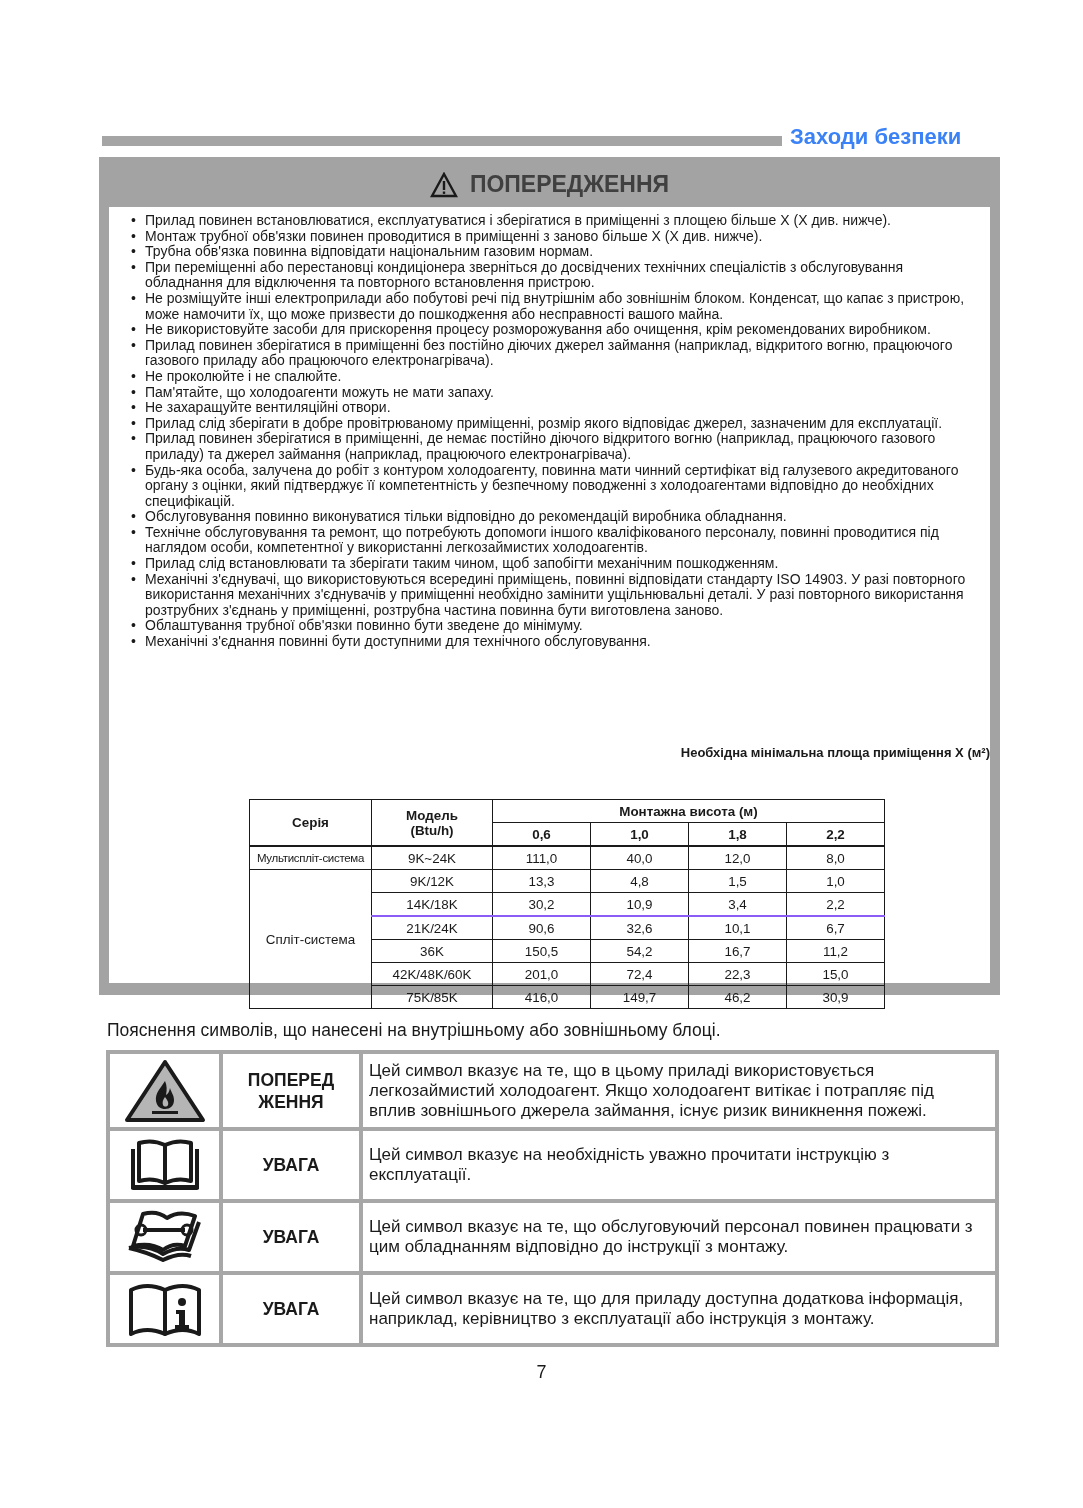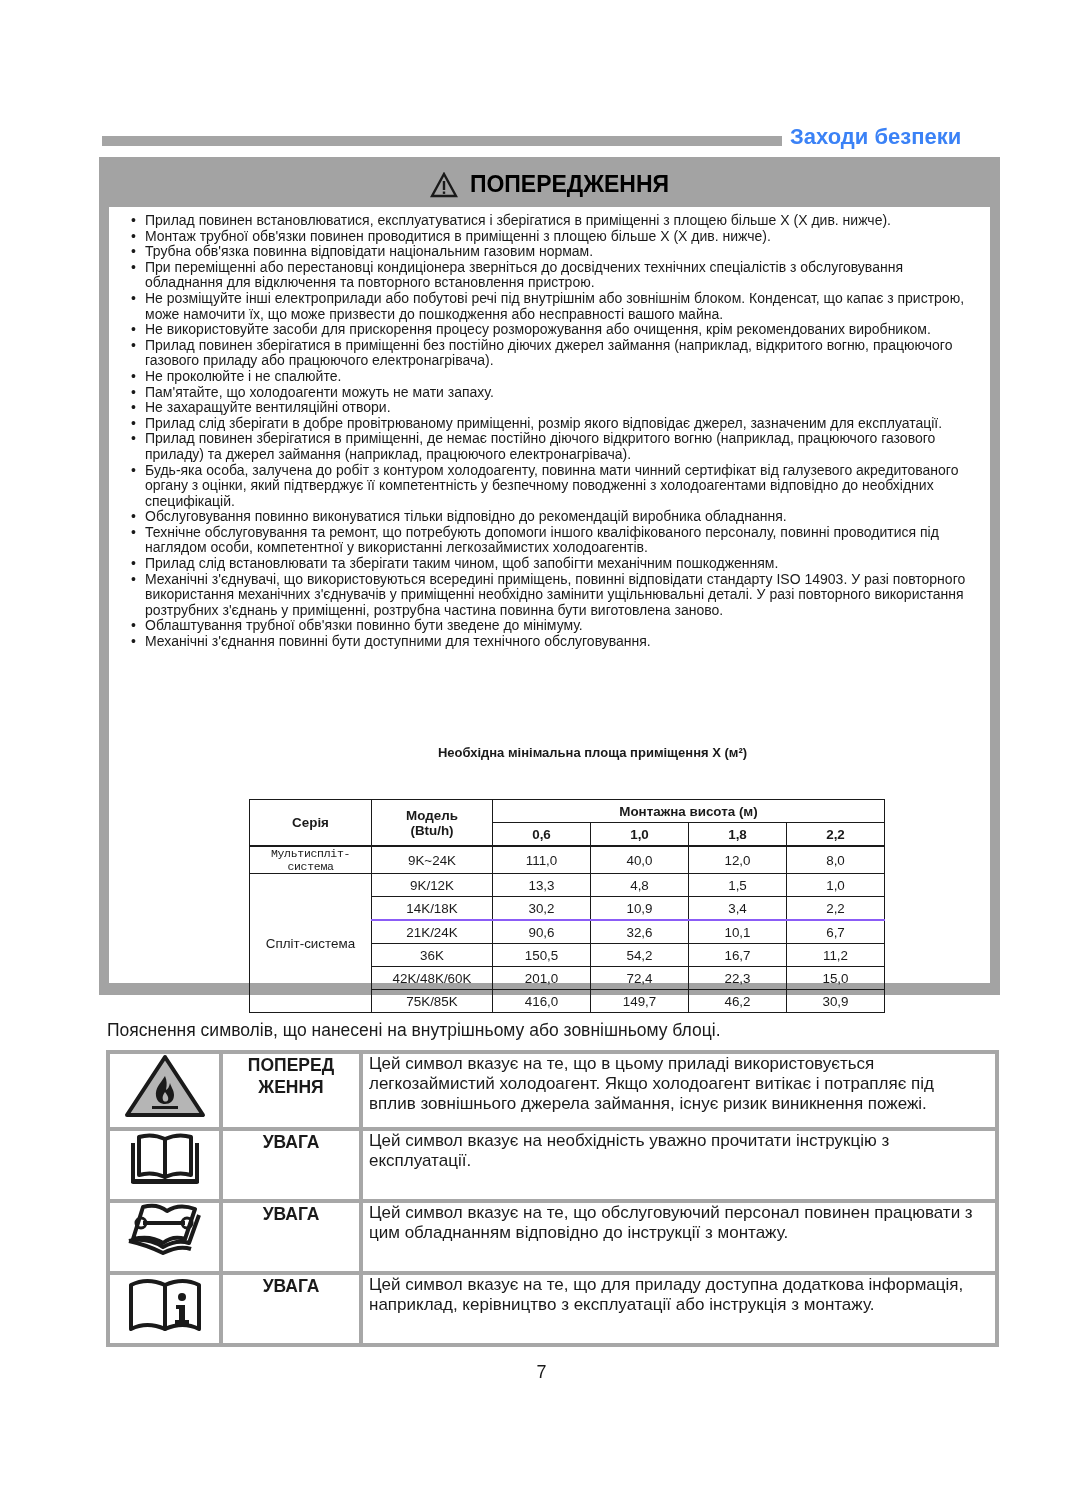--- a/index.html
+++ b/index.html
@@ -2,45 +2,45 @@
 <html><head>
 <meta charset="utf-8">
 <style>
   html, body { margin:0; padding:0; background:#ffffff; }
   body { width:1083px; height:1508px; position:relative; font-family:"Liberation Sans", sans-serif; color:#1a1a1a; overflow:hidden; }
 
   .header-bar { position:absolute; left:102px; top:136px; width:680px; height:10px; background:#a5a5a5; }
   .section-title { position:absolute; left:790px; top:124px; font-size:22px; font-weight:bold; color:#3b82f6; white-space:nowrap; }
 
   .warning-box { position:absolute; left:99px; top:157px; width:901px; height:838px; background:#a3a3a3; }
-  .warning-title { position:absolute; left:0; top:14px; width:100%; text-align:center; font-size:23px; font-weight:bold; color:#000000; display:flex; justify-content:center; align-items:center; gap:12px; }
+  .warning-title { position:absolute; left:0; top:14px; width:100%; text-align:center; font-size:23px; font-weight:bold; color:#404040; display:flex; justify-content:center; align-items:center; gap:12px; }
   .warning-title svg { width:28px; height:26px; }
   .warning-inner { position:absolute; left:10px; top:50px; width:881px; height:776px; background:#ffffff; }
 
   .bullets { list-style:none; margin:0; padding:0; position:absolute; left:20px; top:6px; width:852px; font-size:14px; line-height:15.6px; }
   .bullets li { position:relative; padding-left:16px; }
   .bullets li::before { content:"•"; position:absolute; left:2px; top:0; }
 
-  .table-caption { position:absolute; left:0; top:538px; width:100%; text-align:center; font-size:13px; font-weight:bold;padding-left:43px; }
+  .table-caption { position:absolute; left:0; top:538px; width:100%; text-align:right; font-size:13px; font-weight:bold; }
   .x-table { position:absolute; left:140px; top:592px; border-collapse:collapse; font-size:13.4px; }
   .x-table td, .x-table th { border:1px solid #1a1a1a; text-align:center; padding:0; height:22px; }
   .x-table th { font-weight:bold; }
   .x-table .thick-b { border-bottom:2px solid #1a1a1a; }
   .x-table .thick-t { border-top:2px solid #8b5cf6; }
   .c-series { width:121px; }
   .c-model { width:120px; }
   .c-val { width:97px; }
-  .small { font-size:11.5px; letter-spacing:-0.3px;font-family:Liberation Mono, monospace; }
+  .small { font-size:11.5px; letter-spacing:-0.3px; }
 
   .symbols-intro { position:absolute; left:107px; top:1020px; font-size:17.5px; white-space:nowrap; }
 
   .sym-table { position:absolute; left:106px; top:1050px; width:893px; background:#a7a7a7; padding:4px; box-sizing:border-box; }
   .sym-row { display:flex; background:#a7a7a7; gap:4px; margin-bottom:4px; }
   .sym-row:last-child { margin-bottom:0; }
-  .sym-cell { background:#ffffff; display:flex; align-items:flex-start; }
+  .sym-cell { background:#ffffff; display:flex; align-items:center; }
   .sym-icon { width:109px; justify-content:center; }
   .sym-label { width:136px; justify-content:center; text-align:center; font-weight:bold; font-size:17.5px; line-height:22px; }
   .sym-desc { flex:1; font-size:17px; line-height:20px; padding-left:6px; padding-right:16px; }
   .r1 { height:73px; } .r2 { height:68px; } .r3 { height:68px; } .r4 { height:68px; }
 
   .page-number { position:absolute; left:0; width:1083px; top:1362px; text-align:center; font-size:18px; }
 </style>
 </head>
 <body>
 
@@ -52,21 +52,21 @@
     <svg viewBox="0 0 28 26">
       <polygon points="14,2 26,24 2,24" fill="none" stroke="#1a1a1a" stroke-width="2.4"></polygon>
       <rect x="12.8" y="9" width="2.4" height="9" fill="#1a1a1a"></rect>
       <rect x="12.8" y="19.5" width="2.4" height="2.4" fill="#1a1a1a"></rect>
     </svg>
     <span>ПОПЕРЕДЖЕННЯ</span>
   </div>
   <div class="warning-inner">
     <ul class="bullets">
       <li>Прилад повинен встановлюватися, експлуатуватися і зберігатися в приміщенні з площею більше X (X див. нижче).</li>
-      <li>Монтаж трубної обв'язки повинен проводитися в приміщенні з площею більше X (X див. нижче).</li>
+      <li>Монтаж трубної обв'язки повинен проводитися в приміщенні з заново більше X (X див. нижче).</li>
       <li>Трубна обв'язка повинна відповідати національним газовим нормам.</li>
       <li>При переміщенні або перестановці кондиціонера зверніться до досвідчених технічних спеціалістів з обслуговування обладнання для відключення та повторного встановлення пристрою.</li>
       <li>Не розміщуйте інші електроприлади або побутові речі під внутрішнім або зовнішнім блоком. Конденсат, що капає з пристрою, може намочити їх, що може призвести до пошкодження або несправності вашого майна.</li>
       <li>Не використовуйте засоби для прискорення процесу розморожування або очищення, крім рекомендованих виробником.</li>
       <li>Прилад повинен зберігатися в приміщенні без постійно діючих джерел займання (наприклад, відкритого вогню, працюючого газового приладу або працюючого електронагрівача).</li>
       <li>Не проколюйте і не спалюйте.</li>
       <li>Пам'ятайте, що холодоагенти можуть не мати запаху.</li>
       <li>Не захаращуйте вентиляційні отвори.</li>
       <li>Прилад слід зберігати в добре провітрюваному приміщенні, розмір якого відповідає джерел, зазначеним для експлуатації.</li>
       <li>Прилад повинен зберігатися в приміщенні, де немає постійно діючого відкритого вогню (наприклад, працюючого газового приладу) та джерел займання (наприклад, працюючого електронагрівача).</li>

